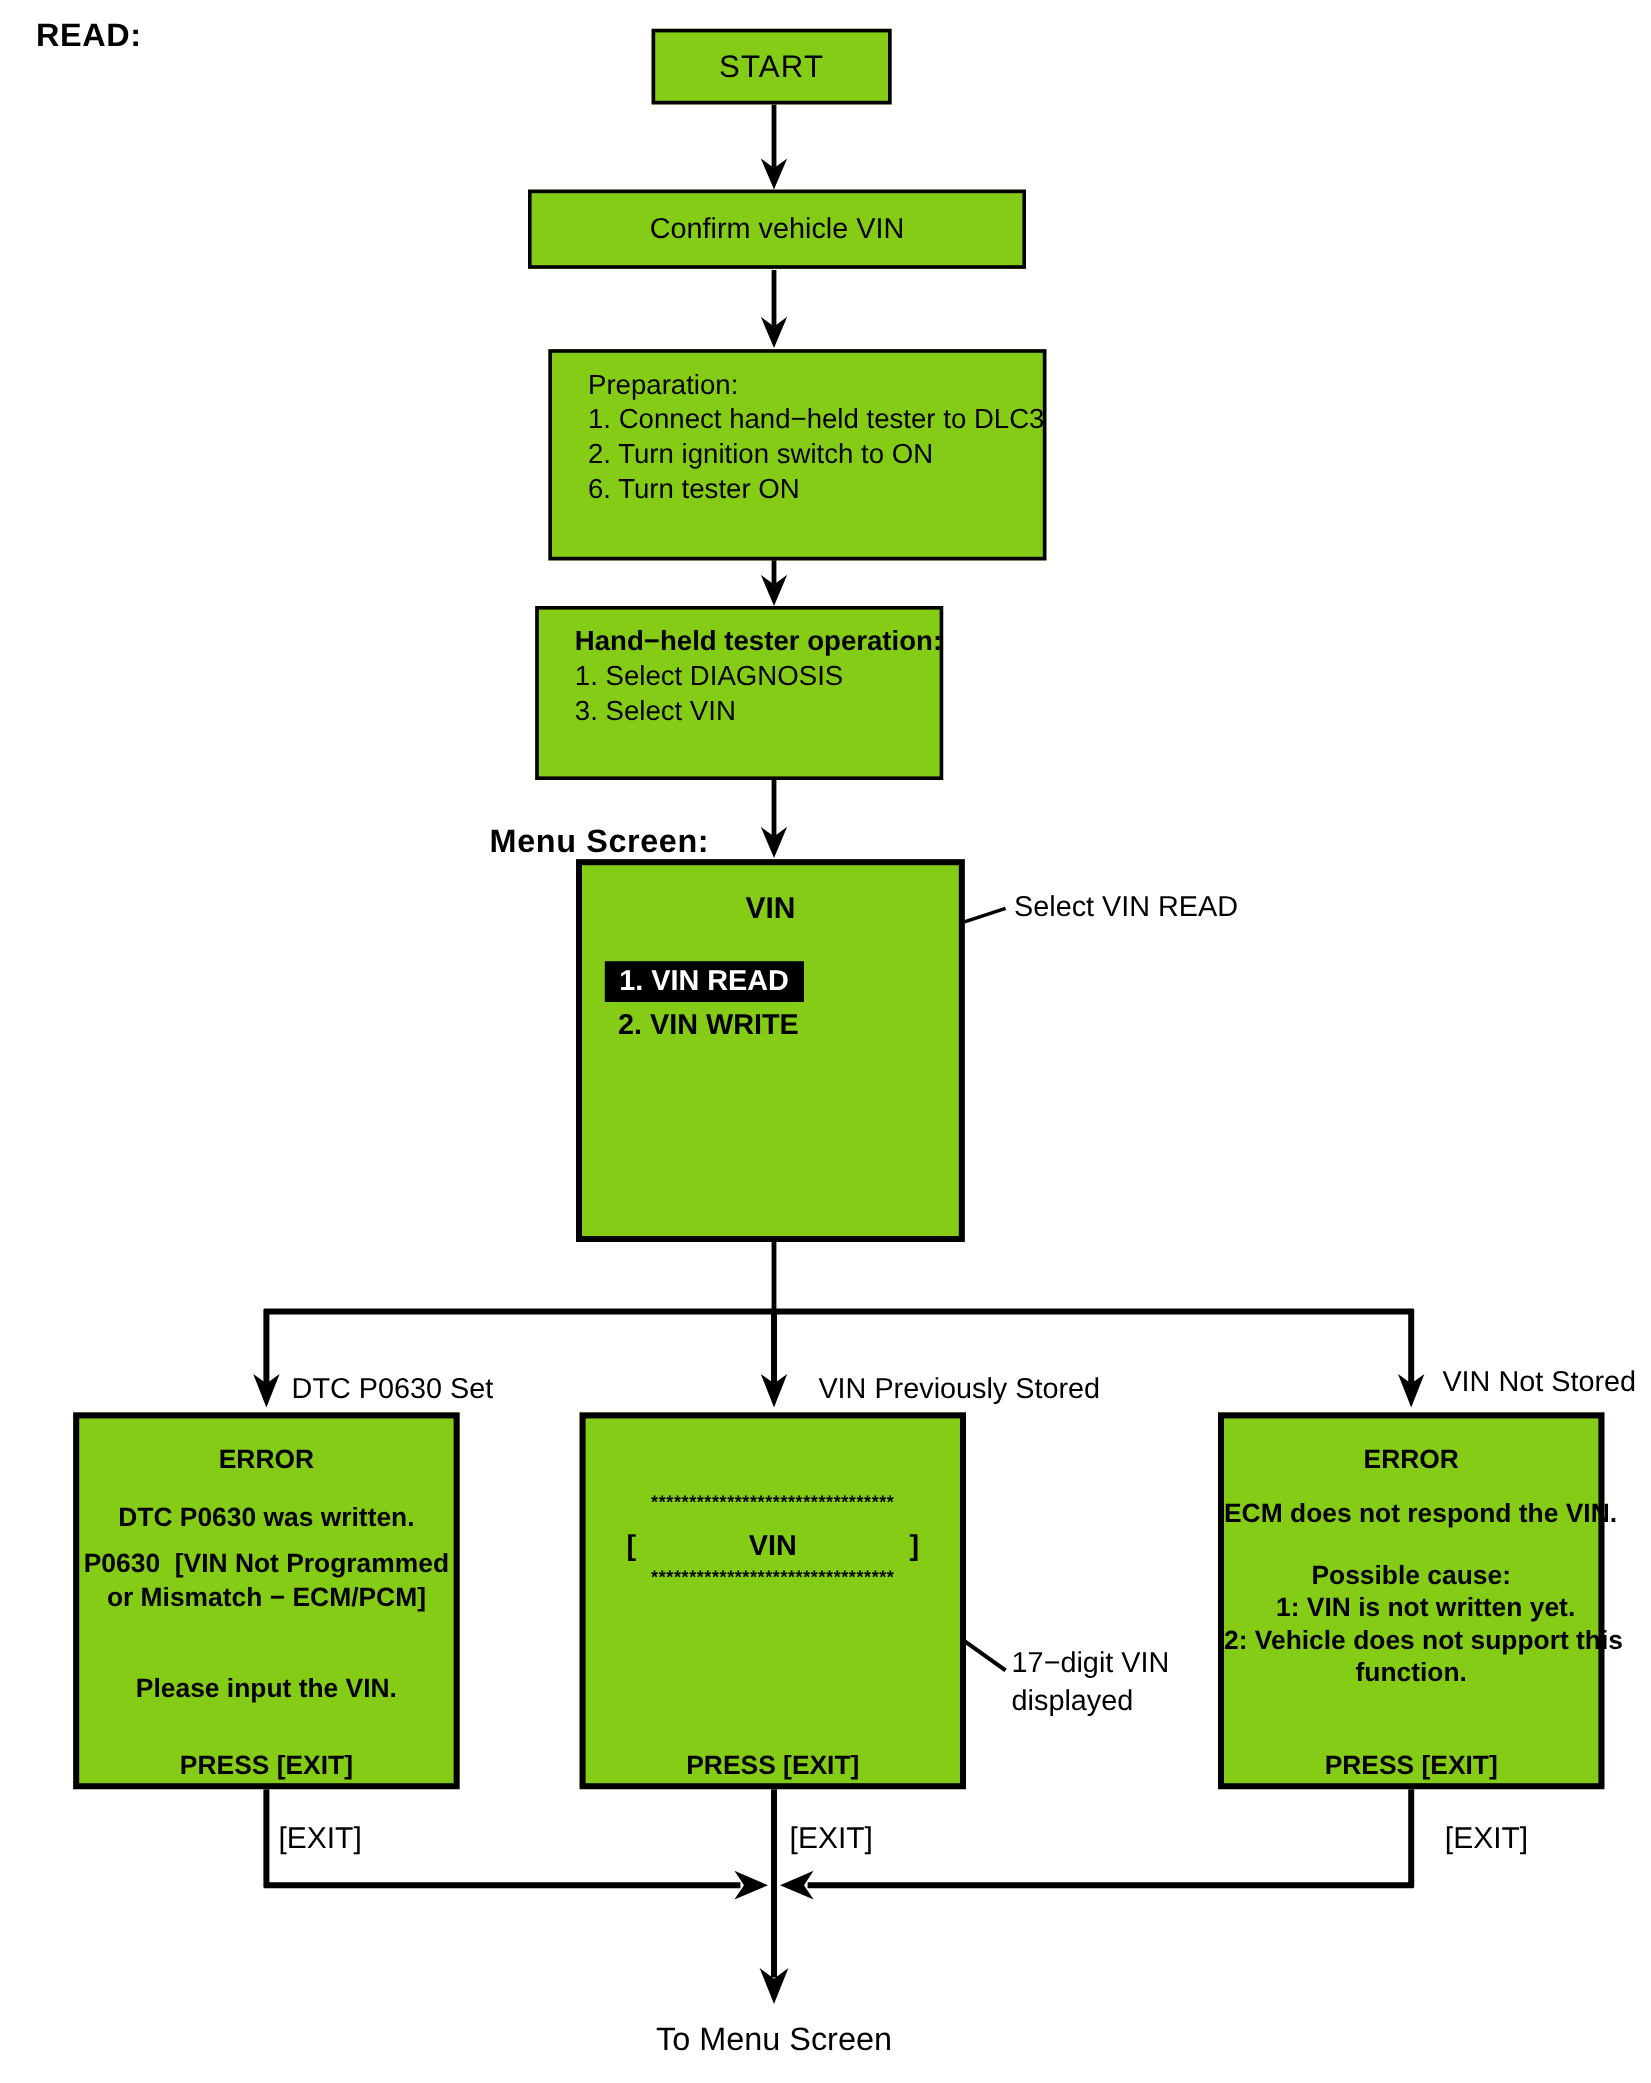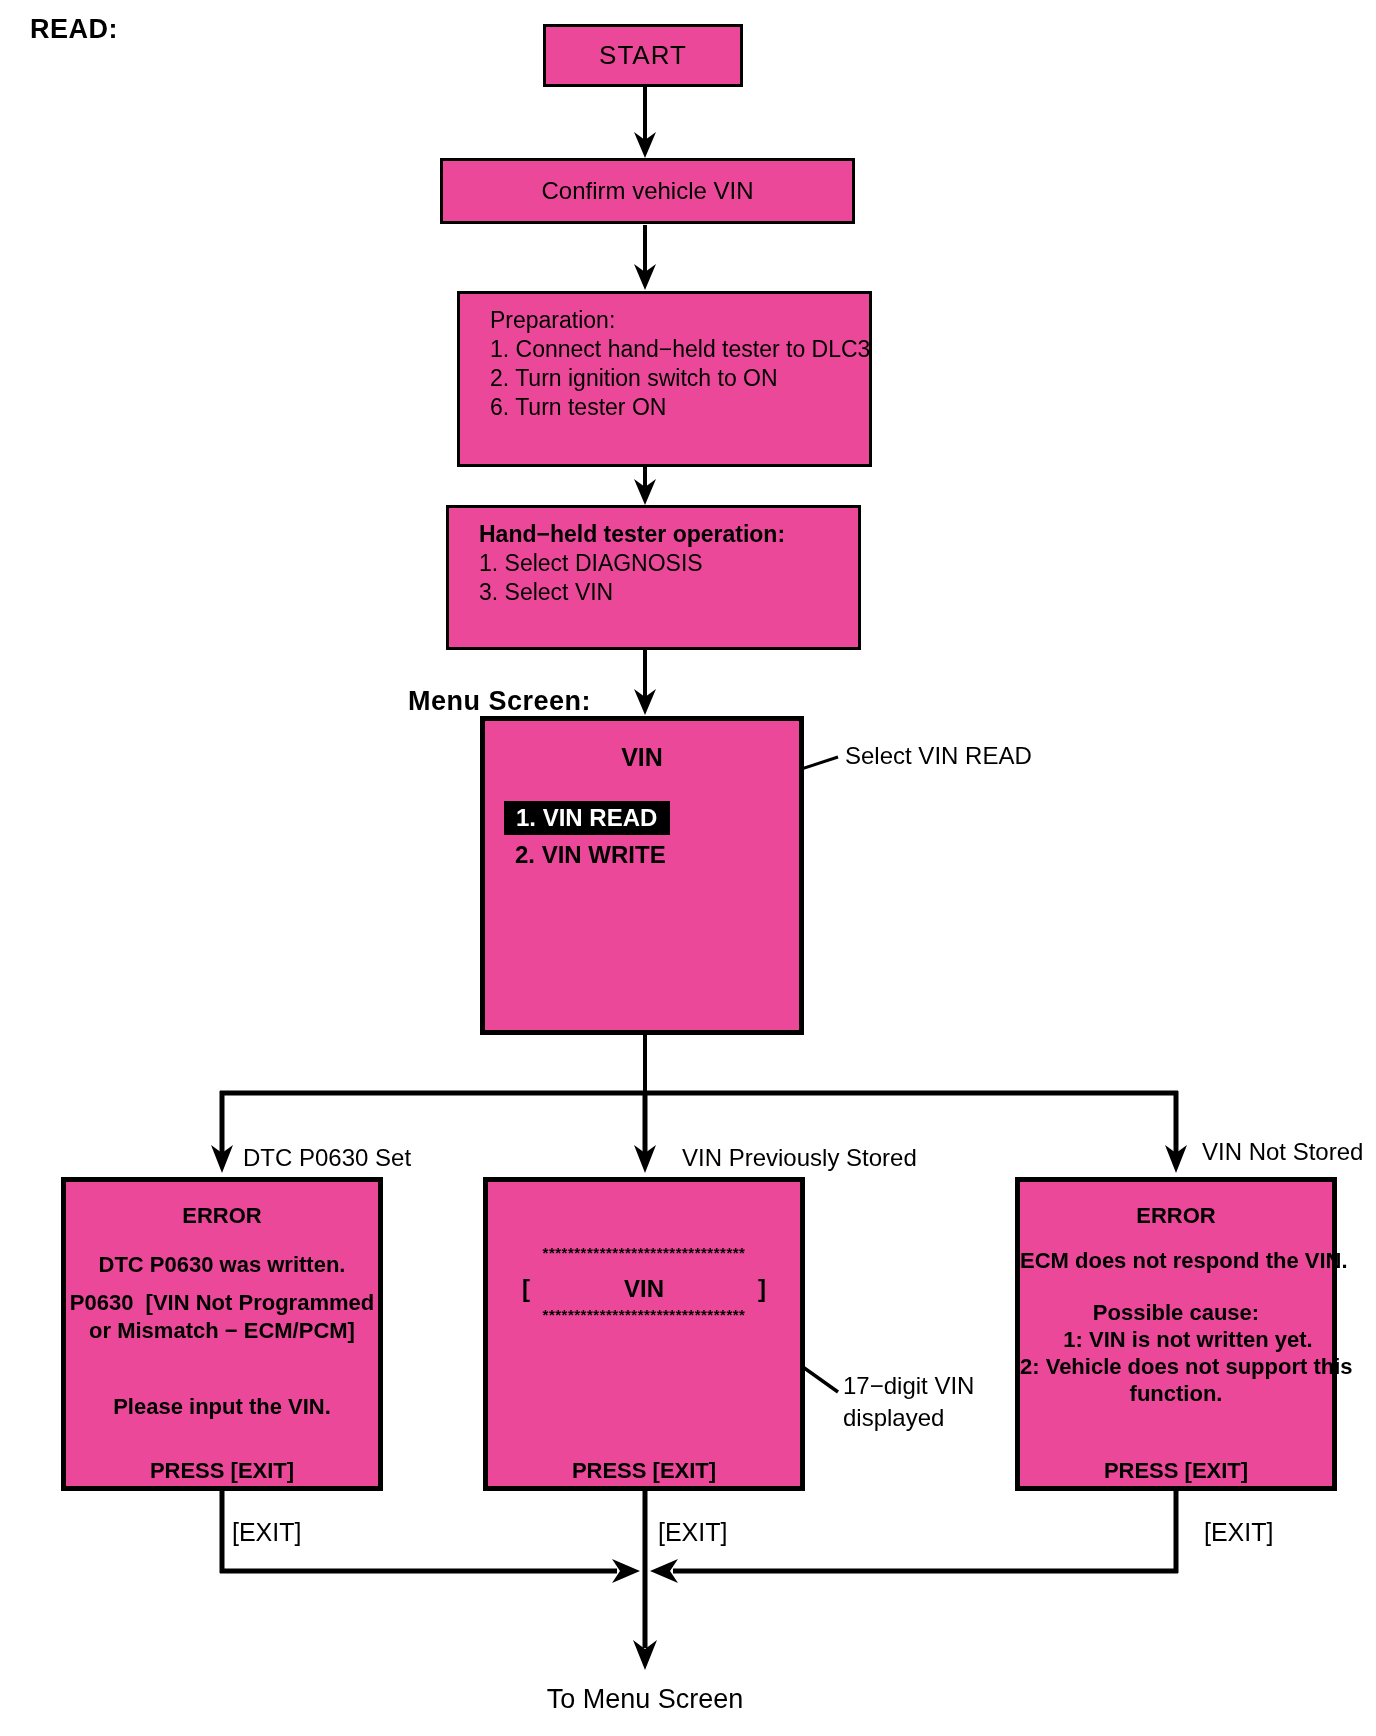--- a/index.html
+++ b/index.html
@@ -1,21 +1,21 @@
 <!DOCTYPE html>
 <html><head>
 <meta charset="utf-8">
 <style>
   html,body{margin:0;padding:0;background:#ffffff;}
   .canvas{
     position:relative;width:1376px;height:1736px;background:#ffffff;
     font-family:"Liberation Sans",sans-serif;color:#000;overflow:hidden;
   }
   svg.wires{position:absolute;left:0;top:0;width:1376px;height:1736px;}
-  .box{position:absolute;background:#ec4899;box-sizing:border-box;}
+  .box{position:absolute;background:#84cc16;box-sizing:border-box;}
   .thin{border:3px solid #000;}
   .thick{border:5px solid #000;}
   .center-flex{display:flex;align-items:center;justify-content:center;}
   .heading{position:absolute;font-weight:bold;font-size:27px;letter-spacing:.5px;}
   .free-label{position:absolute;font-size:24px;white-space:pre;}
   .start-text{font-size:26px;letter-spacing:1px;}
   .confirm-text{font-size:24px;}
   .list-box{padding-top:12px;}
   .list-line{position:relative;font-size:23px;line-height:29px;padding-left:30px;white-space:pre;}
   .list-title-bold{font-weight:bold;}
@@ -87,21 +87,21 @@
     <span class="confirm-text">Confirm vehicle VIN</span>
   </div>
 
   <div class="box thin list-box" style="left:457px;top:291px;width:415px;height:176px;">
     <div class="list-line">Preparation:</div>
     <div class="list-line">1. Connect hand−held tester to DLC3</div>
     <div class="list-line">2. Turn ignition switch to ON</div>
     <div class="list-line">6. Turn tester ON</div>
   </div>
 
-  <div class="box thin list-box" style="left:446px;top:505px;width:415px;height:145px;">
+  <div class="box thin list-box" style="left:446px;top:505px;width:340px;height:145px;">
     <div class="list-line list-title-bold">Hand−held tester operation:</div>
     <div class="list-line">1. Select DIAGNOSIS</div>
     <div class="list-line">3. Select VIN</div>
   </div>
 
   <div class="heading" style="left:408px;top:686px;">Menu Screen:</div>
   <div class="box thick" style="left:480px;top:716px;width:324px;height:319px;">
     <div class="menu-title">VIN</div>
     <div class="menu-highlight" id="menu-highlight" style="background: rgb(0, 0, 0); color: rgb(255, 255, 255);">1. VIN READ</div>
     <div class="menu-item2">2. VIN WRITE</div>

